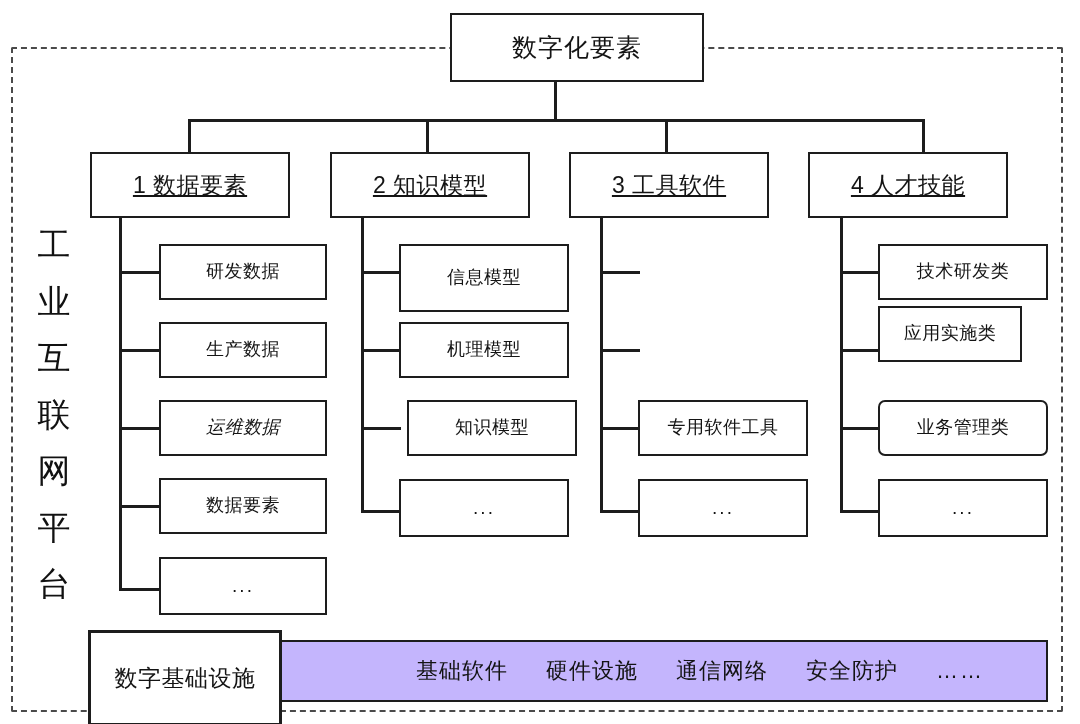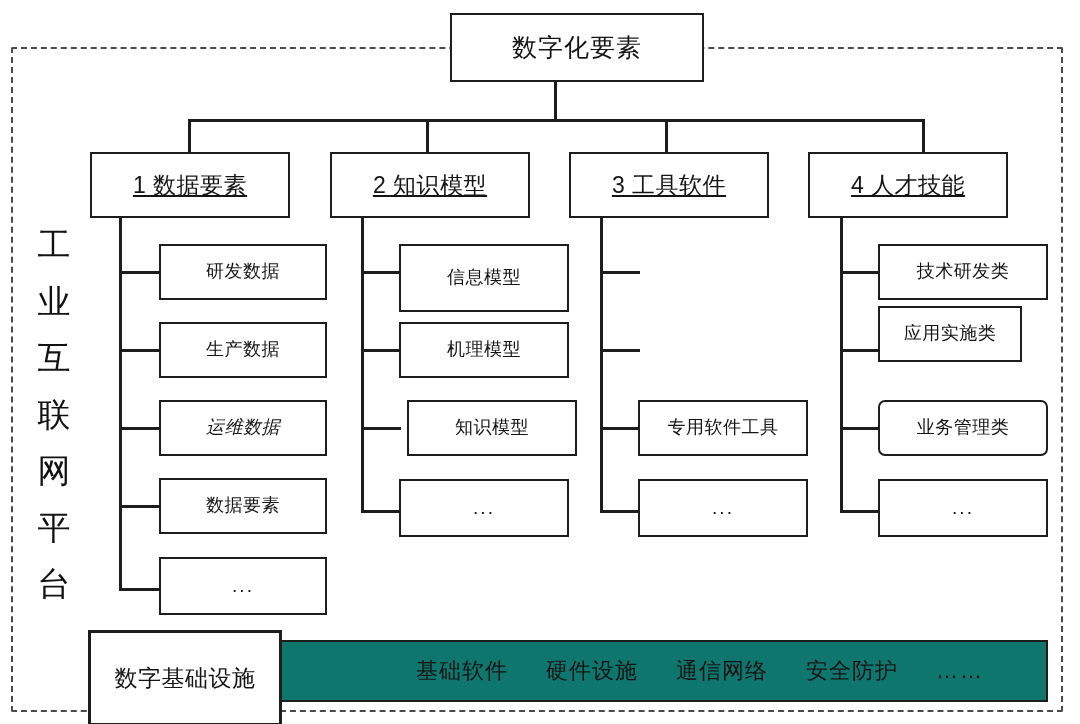--- a/index.html
+++ b/index.html
@@ -94,21 +94,21 @@
 
   
   .infra-strip {
     position: absolute;
     left: 262px;
     top: 640px;
     width: 786px;
     height: 62px;
     box-sizing: border-box;
     border: 2.5px solid #1d1d1d;
-    background: #0f766e;
+    background: #c4b5fd;
     display: flex;
     align-items: center;
     justify-content: center;
     gap: 38px;
     padding-left: 90px;
     z-index: 2;
   }
   .infra-item {
     font-size: 22px;
     color: #141414;

